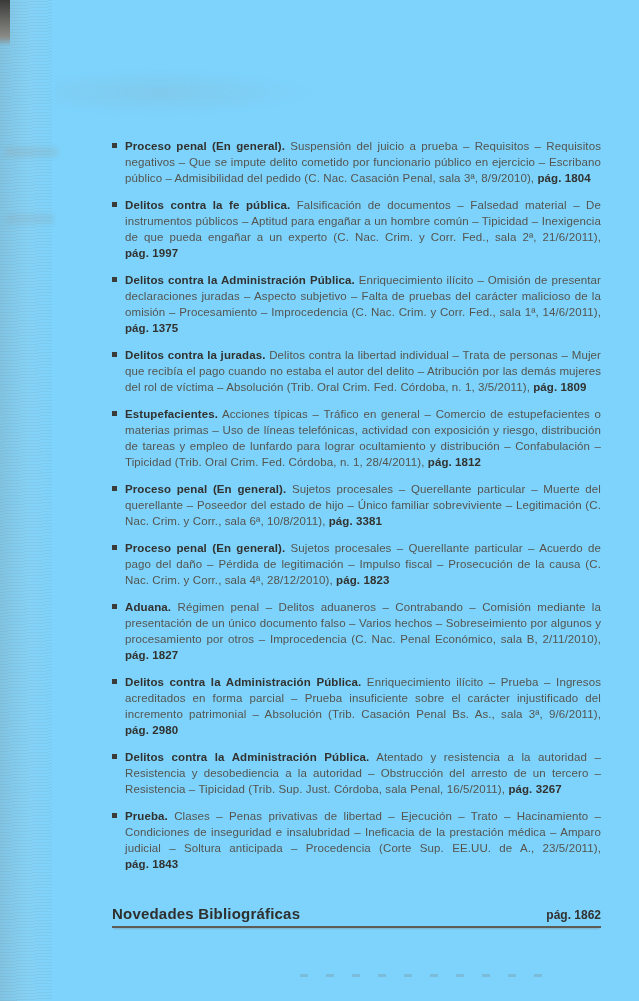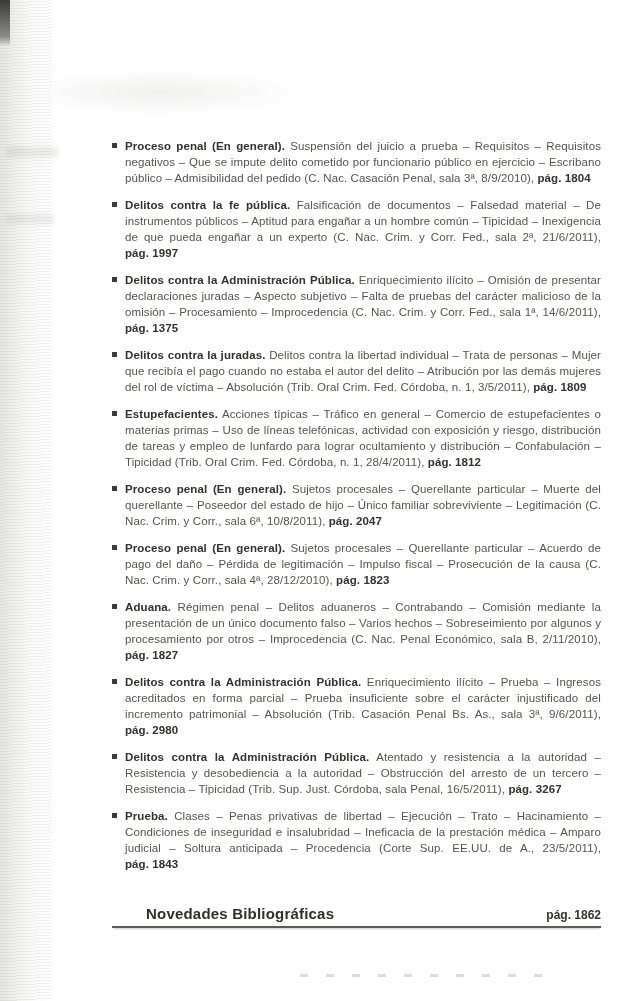--- a/index.html
+++ b/index.html
@@ -5,21 +5,21 @@
   html, body { margin: 0; padding: 0; }
   body {
     width: 639px; height: 1001px;
     background: #e9e9e7;
     font-family: "Liberation Sans", sans-serif;
     overflow: hidden;
     position: relative;
   }
   .paper {
     position: absolute; inset: 0;
-    background: #ffffff;
+    background: #7dd3fc;
   }
   
   .edge-texture {
     position: absolute; left: 0; top: 0; bottom: 0; width: 52px;
     background:
       repeating-linear-gradient(177deg, rgba(120,120,115,0.10) 0 1px, rgba(255,255,255,0) 1px 3px),
       linear-gradient(90deg, rgba(140,140,135,0.22), rgba(200,200,195,0.10) 55%, rgba(255,255,255,0) 100%);
     pointer-events: none;
   }
   .corner-strip {
@@ -83,21 +83,20 @@
     margin-top: 33px;
     padding-bottom: 4px;
     border-bottom: 2px solid #5b5b57;
     box-shadow: 0 3px 0 -1.5px rgba(120,120,115,0.25);
   }
   .footer-heading {
     font-size: 15px;
     font-weight: bold;
     color: #2f2f2d;
     letter-spacing: 0.2px;
-    margin-left: 34px;
   }
   .footer-pageref {
     font-size: 12px;
     font-weight: bold;
     color: #323230;
   }
 </style>
 </head>
 <body>
 
@@ -131,21 +130,21 @@
       <p class="entry"><span class="t">Delitos contra la juradas.</span> <span class="b">Delitos contra la libertad individual – Trata de personas – Mujer que recibía el pago cuando no estaba el autor del delito – Atribución por las demás mujeres del rol de víctima – Absolución (Trib. Oral Crim. Fed. Córdoba, n. 1, 3/5/2011),</span> <span class="p">pág. 1809</span></p>
     </div>
 
     <div class="toc-item">
       <span class="bullet"></span>
       <p class="entry"><span class="t">Estupefacientes.</span> <span class="b">Acciones típicas – Tráfico en general – Comercio de estupefacientes o materias primas – Uso de líneas telefónicas, actividad con exposición y riesgo, distribución de tareas y empleo de lunfardo para lograr ocultamiento y distribución – Confabulación – Tipicidad (Trib. Oral Crim. Fed. Córdoba, n. 1, 28/4/2011),</span> <span class="p">pág. 1812</span></p>
     </div>
 
     <div class="toc-item">
       <span class="bullet"></span>
-      <p class="entry"><span class="t">Proceso penal (En general).</span> <span class="b">Sujetos procesales – Querellante particular – Muerte del querellante – Poseedor del estado de hijo – Único familiar sobreviviente – Legitimación (C. Nac. Crim. y Corr., sala 6ª, 10/8/2011),</span> <span class="p">pág. 2047</span></p>
+      <p class="entry"><span class="t">Proceso penal (En general).</span> <span class="b">Sujetos procesales – Querellante particular – Muerte del querellante – Poseedor del estado de hijo – Único familiar sobreviviente – Legitimación (C. Nac. Crim. y Corr., sala 6ª, 10/8/2011),</span> <span class="p">pág. 3381</span></p>
     </div>
 
     <div class="toc-item">
       <span class="bullet"></span>
       <p class="entry"><span class="t">Proceso penal (En general).</span> <span class="b">Sujetos procesales – Querellante particular – Acuerdo de pago del daño – Pérdida de legitimación – Impulso fiscal – Prosecución de la causa (C. Nac. Crim. y Corr., sala 4ª, 28/12/2010),</span> <span class="p">pág. 1823</span></p>
     </div>
 
     <div class="toc-item">
       <span class="bullet"></span>
       <p class="entry"><span class="t">Aduana.</span> <span class="b">Régimen penal – Delitos aduaneros – Contrabando – Comisión mediante la presentación de un único documento falso – Varios hechos – Sobreseimiento por algunos y procesamiento por otros – Improcedencia (C. Nac. Penal Económico, sala B, 2/11/2010),</span> <span class="p">pág. 1827</span></p>

